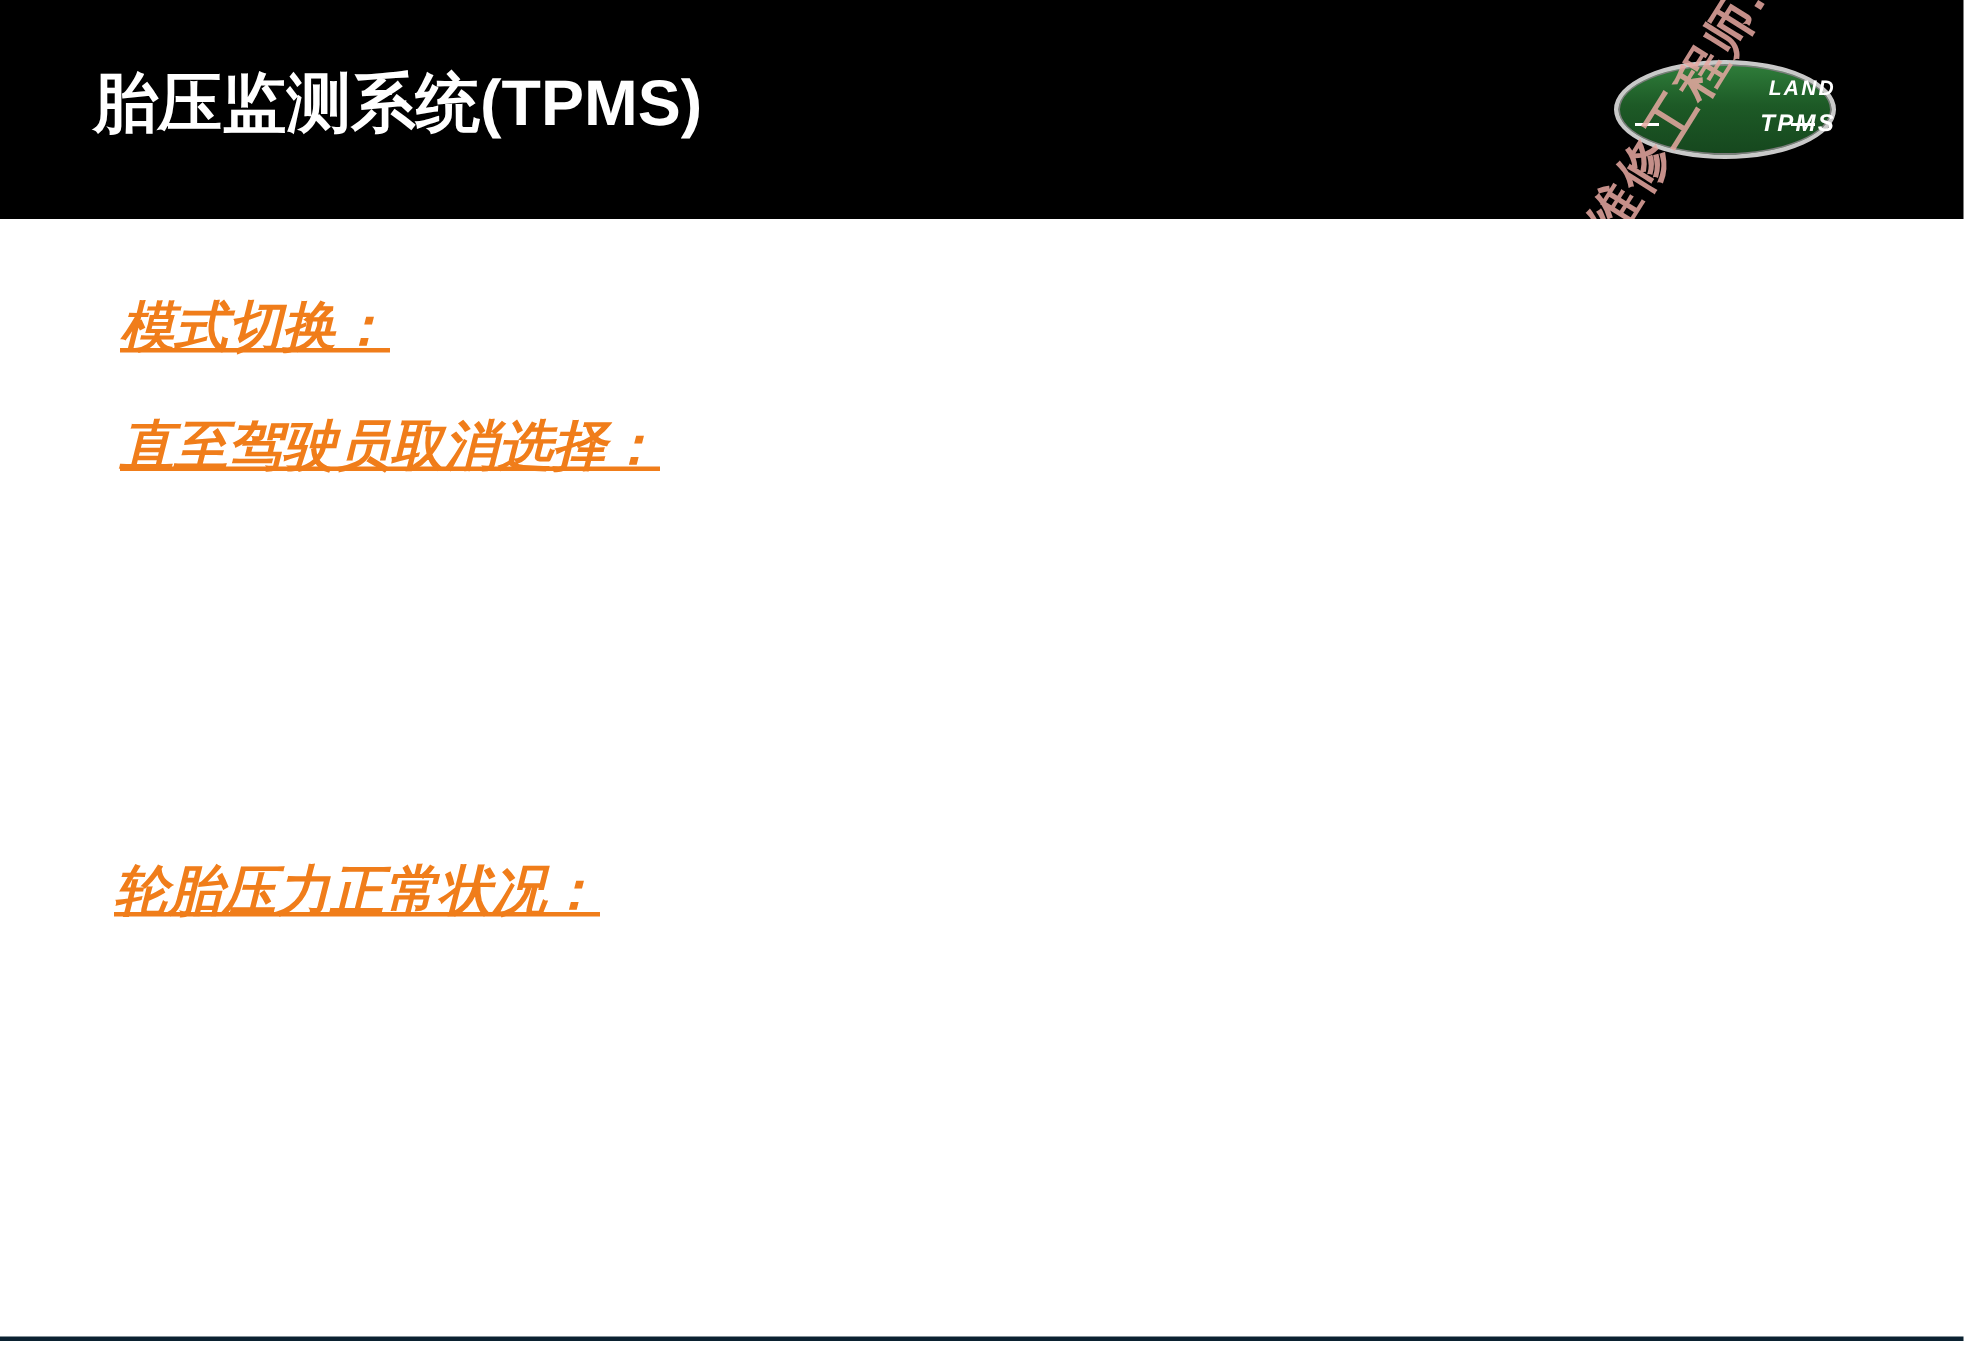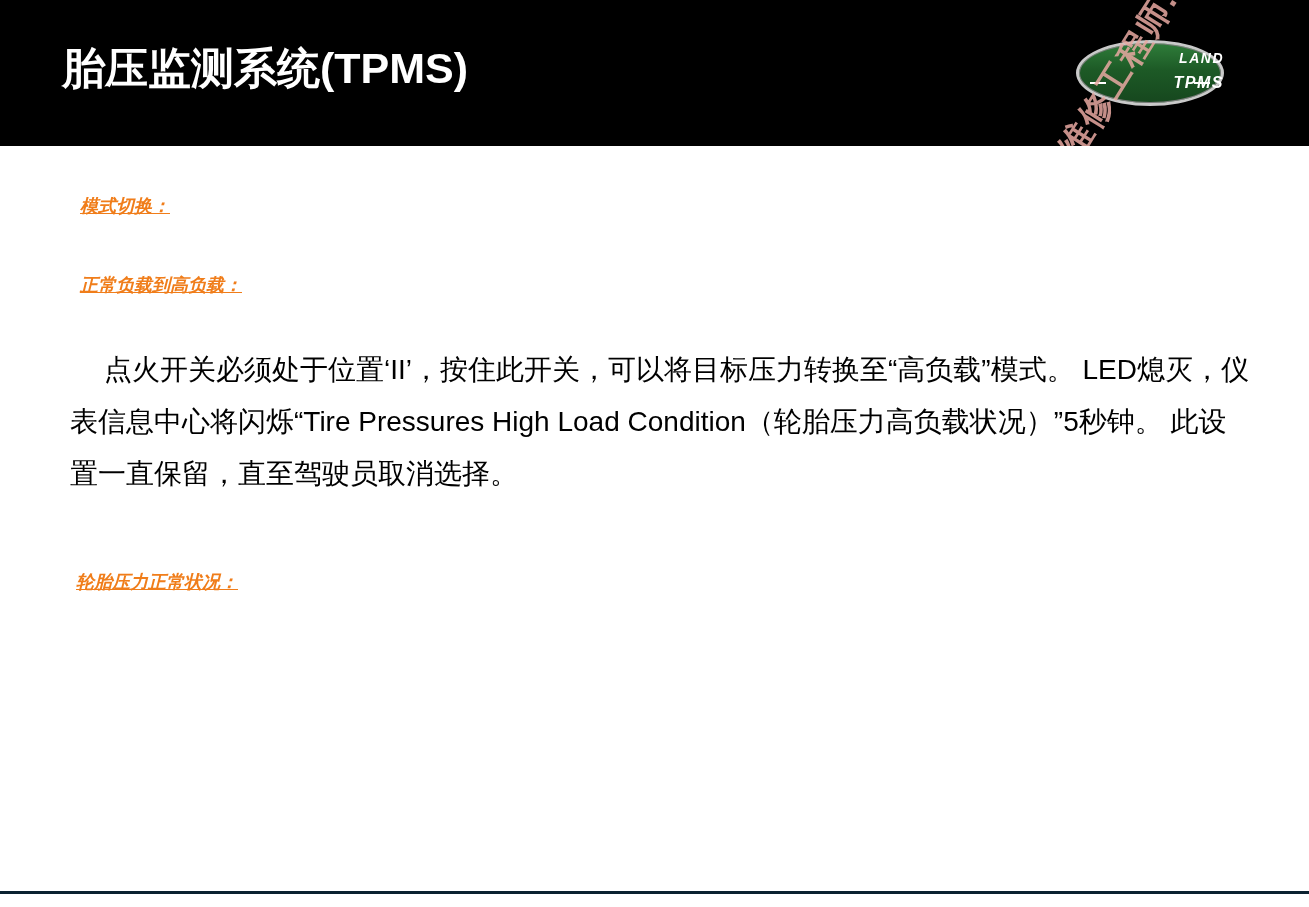--- a/index.html
+++ b/index.html
@@ -102,21 +102,21 @@
     width: 1309px;
     height: 745px;
     background: #ffffff;
   }
 
   .heading {
     color: #f07d1a;
     font-weight: bold;
     font-style: italic;
     text-decoration: underline;
-    font-size: 18px;
+    font-size: 36px;
     position: absolute;
     white-space: nowrap;
   }
   .h-mode   { left: 80px; top: 48px; }
   .h-n2h    { left: 80px; top: 127px; }
   .h-h2n    { left: 76px; top: 424px; }
 
   .para {
     position: absolute;
     color: #000000;
@@ -159,22 +159,21 @@
     <div class="logo-text line2">TPMS</div>
   </div>
 
   <div class="watermark">汽车维修工程师.com</div>
 </div>
 
 <div class="slide-body">
 
   <div class="heading h-mode">模式切换：</div>
 
-  <div class="heading h-n2h">正常负载到高负载：</div>
+  <div class="heading h-n2h">直至驾驶员取消选择：</div>
 
-  <div class="para para-1">点火开关必须处于位置‘II’，按住此开关，可以将目标压力转换至“高负载”模式。 LED熄灭，仪表信息中心将闪烁“Tire Pressures High Load Condition（轮胎压力高负载状况）”5秒钟。 此设置一直保留，直至驾驶员取消选择。</div>
 
   <div class="heading h-h2n">轮胎压力正常状况：</div>
 
 
 </div>
 
 <div class="footer-rule"></div>
 
 </body></html>

